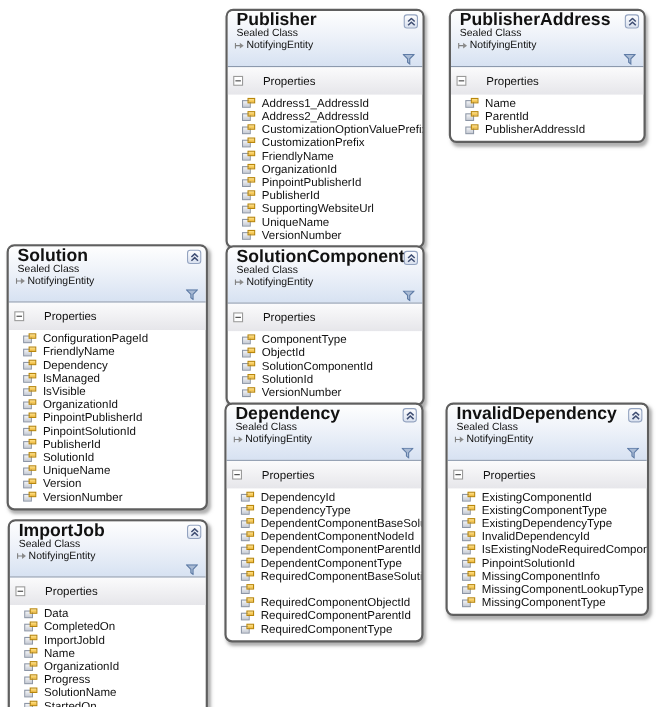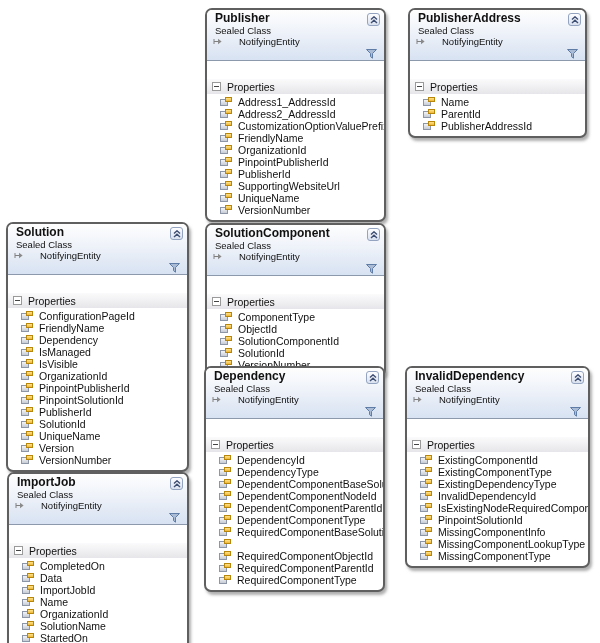--- a/index.html
+++ b/index.html
@@ -10,33 +10,33 @@
   }
   .class-box{
     position:absolute;background:#fff;border:2px solid #5f5f5f;border-radius:7px;
     box-shadow:2px 3px 3px rgba(110,110,110,.55);overflow:hidden;
   }
   .box-header{
     position:relative;padding:2px 4px 0 8px;
     background:linear-gradient(180deg,#fefefe 0%,#eef2f9 45%,#d7e2f2 100%);
     border-bottom:1px solid #8c99ad;
   }
-  .title{font-size:12px;font-weight:bold;line-height:13px;white-space:nowrap;}
+  .title{font-size:16px;font-weight:bold;line-height:13px;white-space:nowrap;}
   .subtitle{font-size:9.5px;line-height:11px;white-space:nowrap;}
-  .base-row{font-size:9.5px;line-height:11px;display:flex;align-items:center;gap:17px;margin-left:-2px;white-space:nowrap;text-align:right;}
+  .base-row{font-size:9.5px;line-height:11px;display:flex;align-items:center;gap:2px;margin-left:-2px;white-space:nowrap;text-align:right;}
   .collapse-btn{
     position:absolute;top:3px;right:4px;width:13px;height:13px;box-sizing:border-box;
     border:1px solid #93a3c0;border-radius:3px;
     background:linear-gradient(#fdfdfe,#d9e1ef);
     display:flex;align-items:center;justify-content:center;cursor:pointer;
   }
   .filter-row{height:13px;display:flex;justify-content:flex-end;align-items:center;padding-right:3px;}
   .section-header{
-    display:flex;align-items:center;gap:6px;height:15px;padding-left:5px;
-    background:linear-gradient(#fbfbfc,#e6e6ea);font-size:10.5px;margin-top:18px;
+    display:flex;align-items:center;gap:18px;height:25px;padding-left:5px;
+    background:linear-gradient(#fbfbfc,#e6e6ea);font-size:10.5px;
   }
   .expander{
     width:9px;height:9px;box-sizing:border-box;border:1px solid #9a9a9a;background:#fff;position:relative;flex:0 0 auto;
   }
   .expander::after{content:"";position:absolute;left:1px;right:1px;top:3px;height:1px;background:#444;}
   .props{padding:2px 0 4px 0;}
   .prop-row{display:flex;align-items:center;gap:5px;height:12px;padding-left:13px;font-size:10.5px;white-space:nowrap;}
   .prop-icon{width:13px;height:11px;position:relative;flex:0 0 auto;}
   .prop-icon::before{
     content:"";position:absolute;left:0;top:2px;width:8px;height:7px;box-sizing:border-box;
@@ -90,20 +90,24 @@
       <div class="prop-row">
         <span class="prop-icon"></span>
         <span class="prop-label">Address2_AddressId</span>
       </div>
       <div class="prop-row">
         <span class="prop-icon"></span>
         <span class="prop-label">CustomizationOptionValuePrefix</span>
       </div>
       <div class="prop-row">
         <span class="prop-icon"></span>
+        <span class="prop-label">CustomizationPrefix</span>
+      </div>
+      <div class="prop-row">
+        <span class="prop-icon"></span>
         <span class="prop-label">FriendlyName</span>
       </div>
       <div class="prop-row">
         <span class="prop-icon"></span>
         <span class="prop-label">OrganizationId</span>
       </div>
       <div class="prop-row">
         <span class="prop-icon"></span>
         <span class="prop-label">PinpointPublisherId</span>
       </div>
@@ -485,40 +489,44 @@
         </span>
       </div>
   </div>
   <div class="section-header">
     <span class="expander"></span>
     <span>Properties</span>
   </div>
   <div class="props">
       <div class="prop-row">
         <span class="prop-icon"></span>
+        <span class="prop-label">Data</span>
+      </div>
+      <div class="prop-row">
+        <span class="prop-icon"></span>
         <span class="prop-label">CompletedOn</span>
       </div>
       <div class="prop-row">
         <span class="prop-icon"></span>
-        <span class="prop-label">Data</span>
-      </div>
-      <div class="prop-row">
-        <span class="prop-icon"></span>
         <span class="prop-label">ImportJobId</span>
       </div>
       <div class="prop-row">
         <span class="prop-icon"></span>
         <span class="prop-label">Name</span>
       </div>
       <div class="prop-row">
         <span class="prop-icon"></span>
         <span class="prop-label">OrganizationId</span>
       </div>
       <div class="prop-row">
         <span class="prop-icon"></span>
+        <span class="prop-label">Progress</span>
+      </div>
+      <div class="prop-row">
+        <span class="prop-icon"></span>
         <span class="prop-label">SolutionName</span>
       </div>
       <div class="prop-row">
         <span class="prop-icon"></span>
         <span class="prop-label">StartedOn</span>
       </div>
     </div>
 </div>
 
 </body></html>

